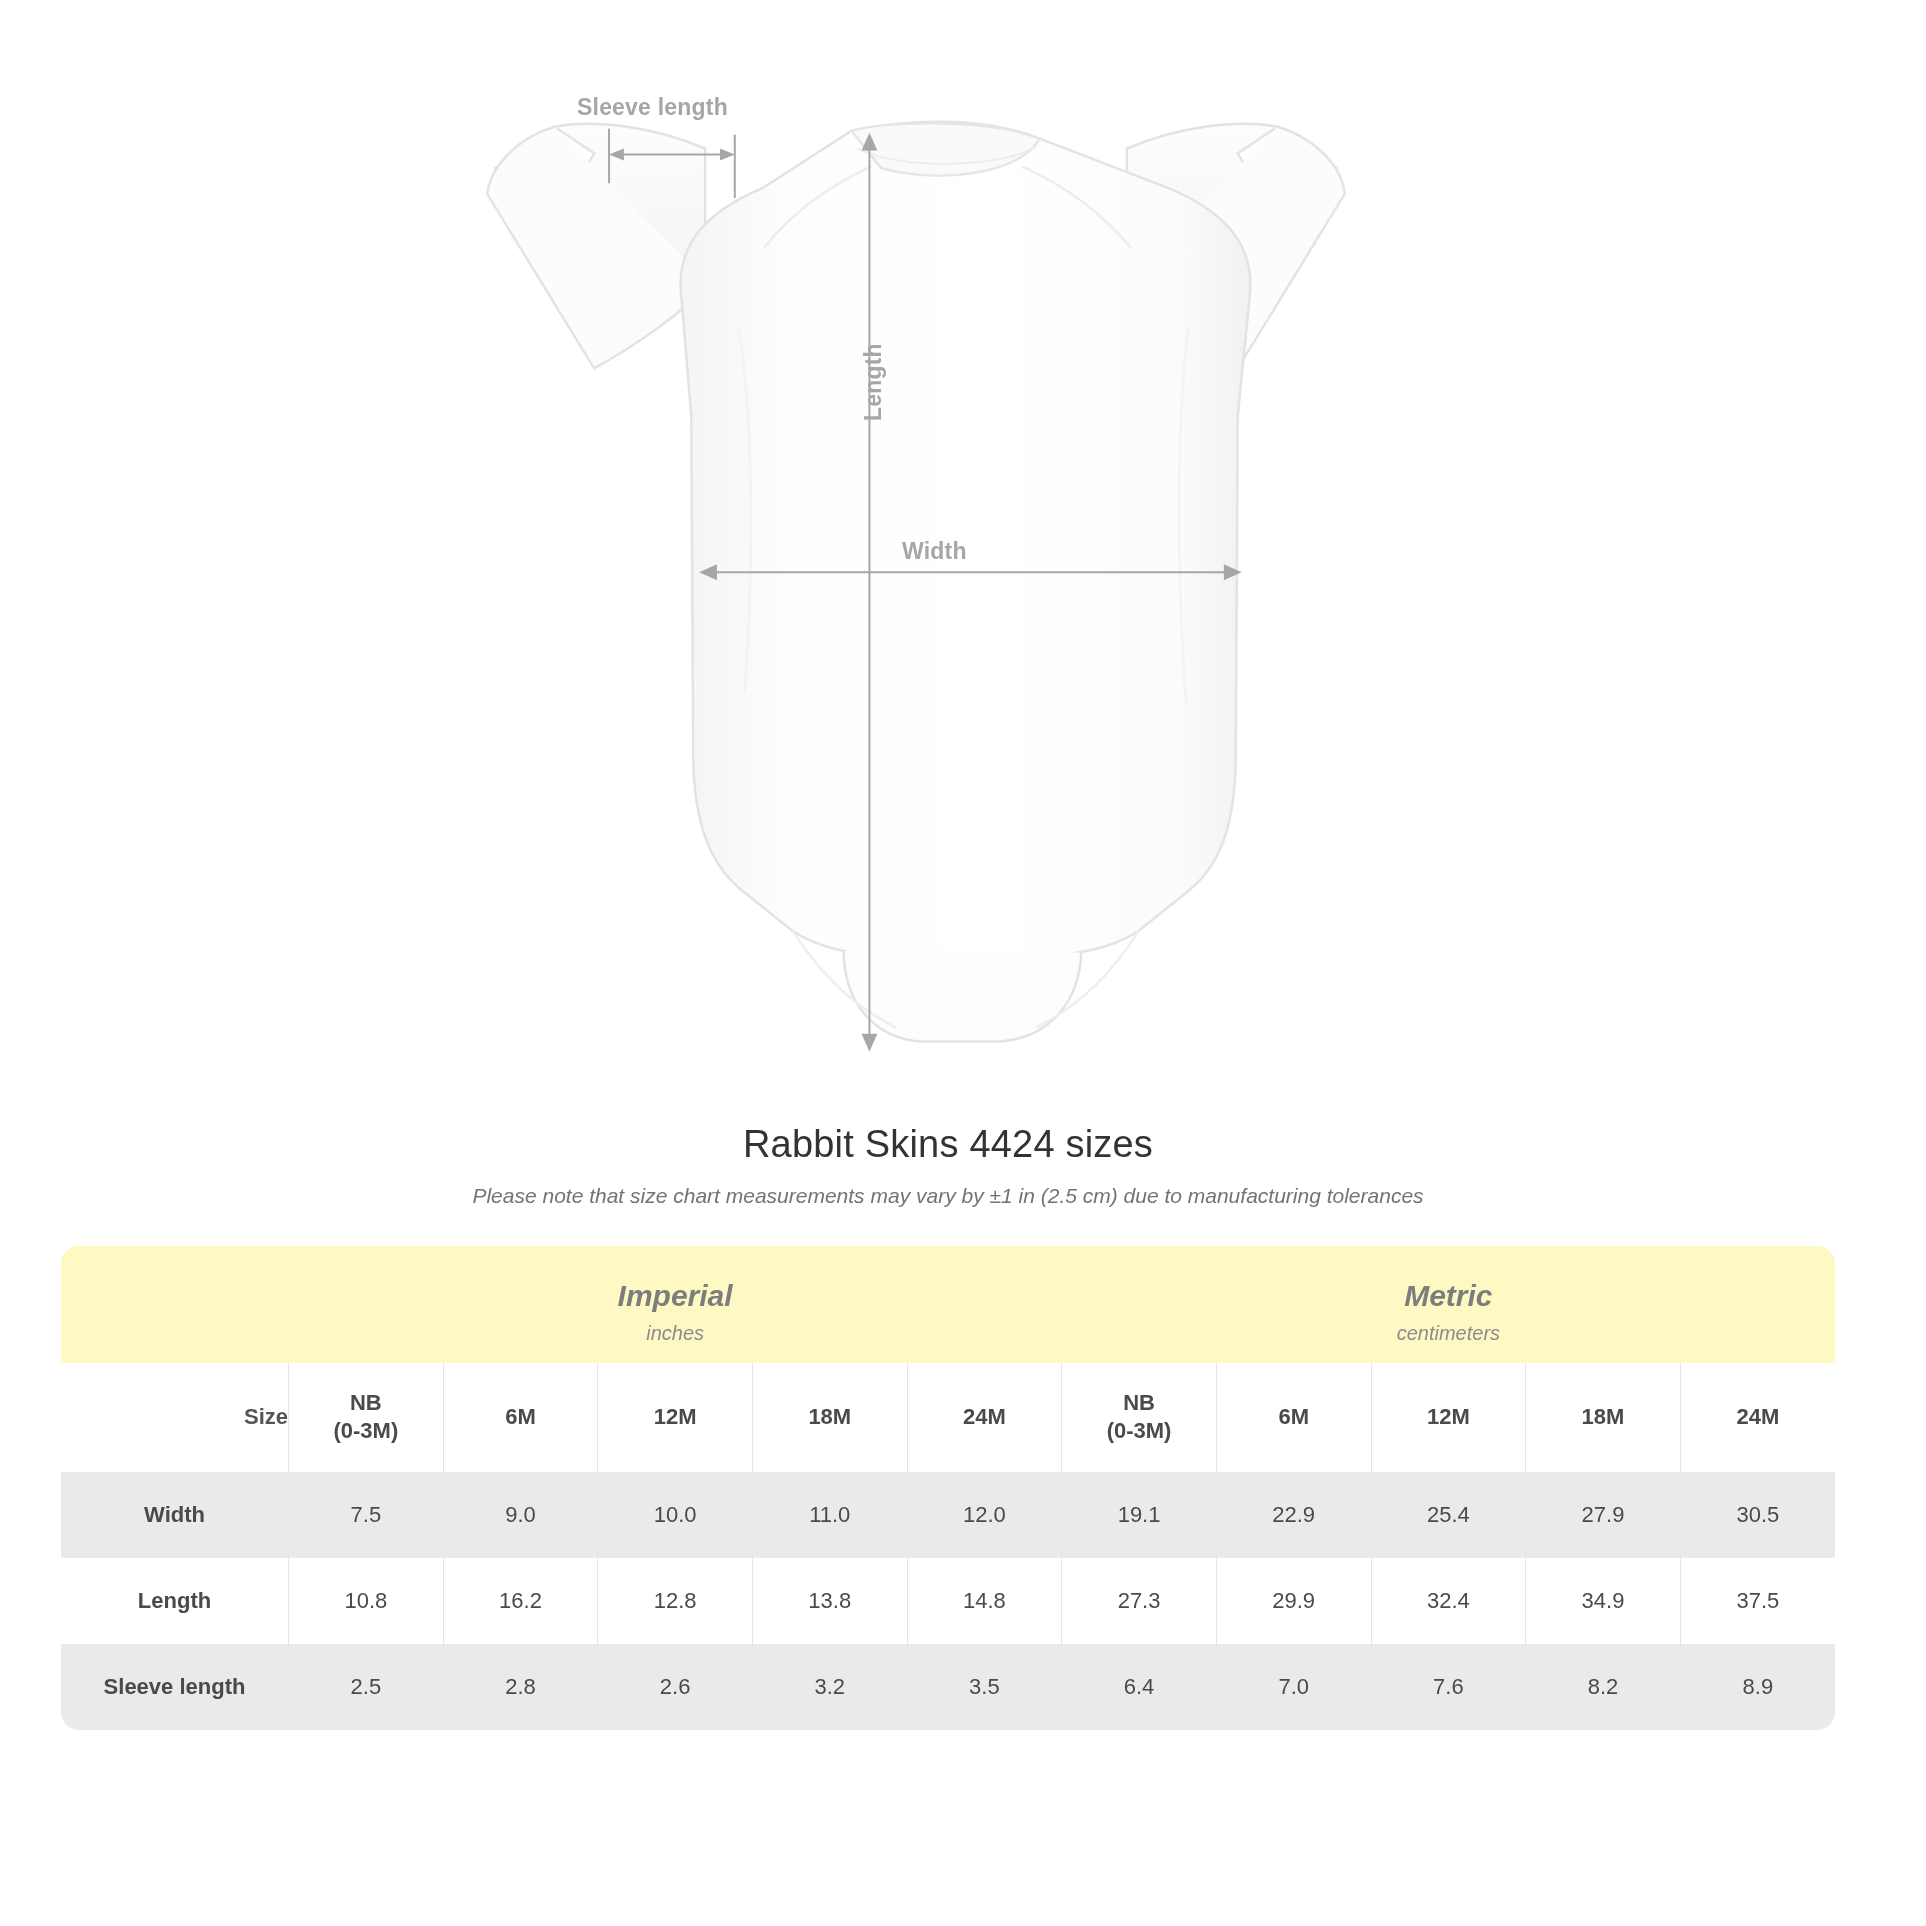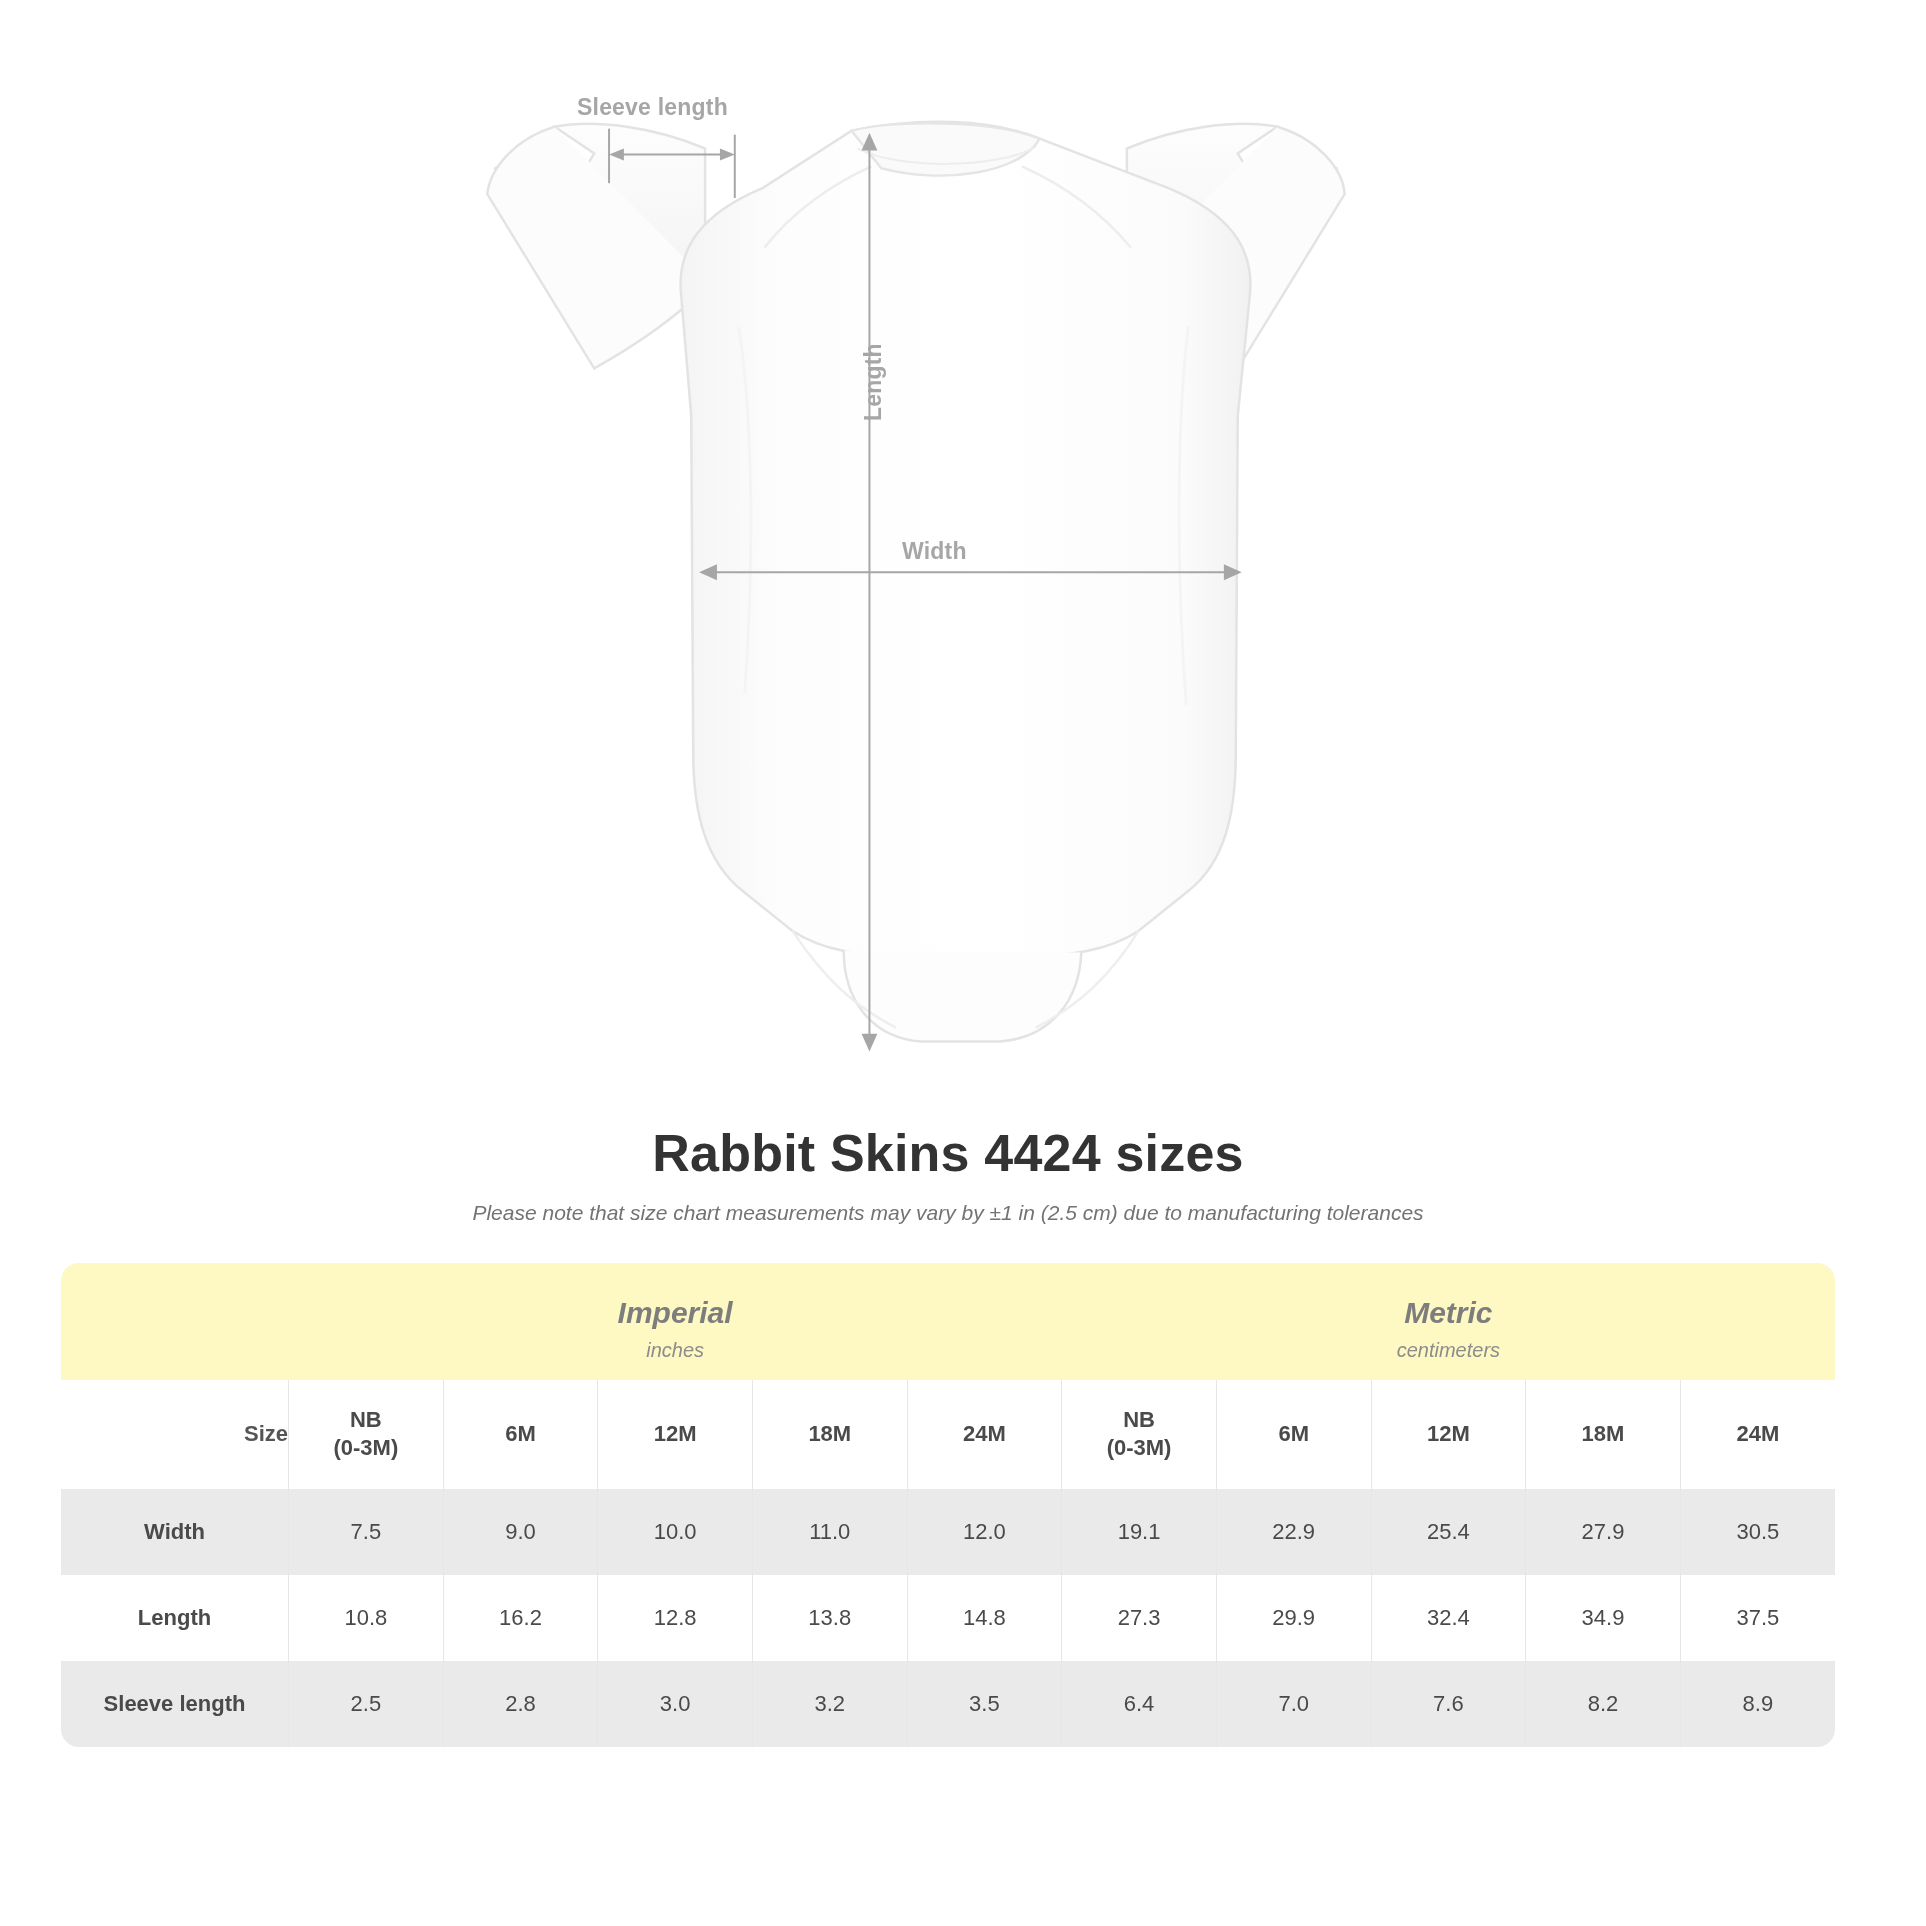--- a/index.html
+++ b/index.html
@@ -54,22 +54,22 @@
     transform: rotate(-90deg);
     transform-origin: left top;
   }
 
   
   .title-block {
     text-align: center;
     margin-top: 24px;
   }
   .chart-title {
-    font-size: 52px;
-    font-weight: bold;
+    font-size: 38px;
+    font-weight: normal;
     color: #333333;
     margin: 0 0 18px 0;
     letter-spacing: 0.2px;
   }
   .chart-note {
     font-size: 21px;
     font-style: italic;
     color: #737373;
     margin: 0;
   }
@@ -302,21 +302,21 @@
           <td>29.9</td>
           <td>32.4</td>
           <td>34.9</td>
           <td>37.5</td>
         </tr>
 
         <tr class="data-row shaded">
           <td class="rowhead">Sleeve length</td>
           <td>2.5</td>
           <td>2.8</td>
-          <td>3.0</td>
+          <td>2.6</td>
           <td>3.2</td>
           <td>3.5</td>
           <td>6.4</td>
           <td>7.0</td>
           <td>7.6</td>
           <td>8.2</td>
           <td>8.9</td>
         </tr>
       </tbody>
     </table>

